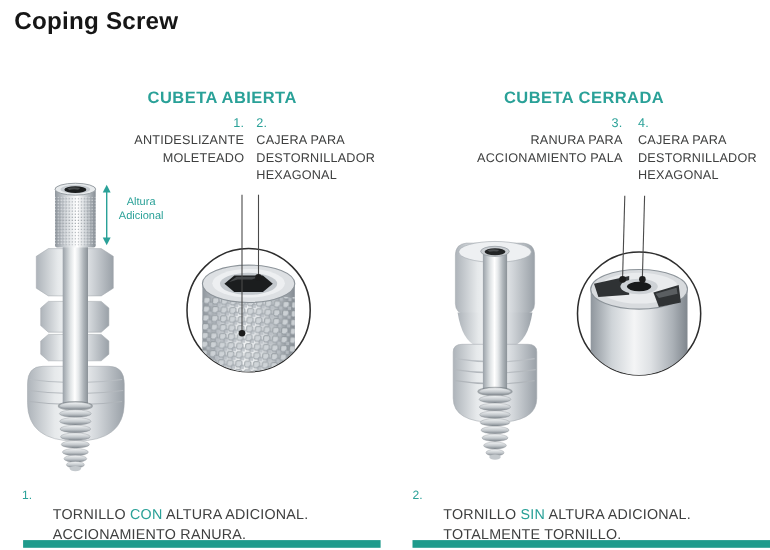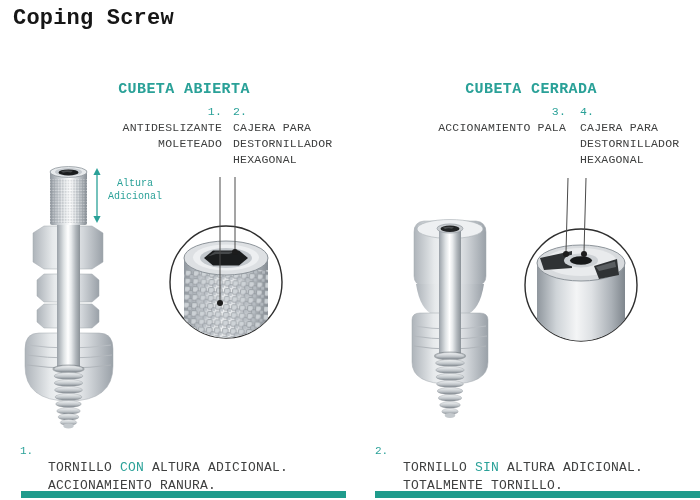--- a/index.html
+++ b/index.html
@@ -1,55 +1,56 @@
 <!DOCTYPE html>
 <html><head>
 <meta charset="utf-8">
 <style>
   * { margin:0; padding:0; box-sizing:border-box; }
   html,body { width:700px; height:500px; }
   body { position:relative; background:#ffffff; font-family:"Liberation Sans", sans-serif; overflow:hidden; }
-  .abs { position:absolute;font-family:Liberation Mono, monospace; }
+  .abs { position:absolute; }
   .title { left:13px; top:6px; font-size:22px; font-weight:700; color:#161616; letter-spacing:.2px; z-index:4; }
   .sec-header { top:81px; width:200px; text-align:center; font-size:15px; font-weight:700; color:#2aa198; letter-spacing:.4px; z-index:4; }
   .callout { top:104px; font-size:11.5px; line-height:16px; color:#3f4040; letter-spacing:.2px; z-index:4; }
   .callout .num { color:#2aa198; }
   .right-align { text-align:right; }
   .dim-label { left:108px; top:177px; font-size:10px; line-height:13px; color:#2aa198; z-index:4;text-align:center; }
   .footer-num { top:445px; font-size:11px; color:#2aa198; z-index:4; }
   .footer-text { top:459px; font-size:13px; line-height:18px; color:#3f4040; letter-spacing:.2px; z-index:4;margin-left:28px; }
   .footer-text .accent { color:#2aa198; }
   .bar { top:491px; height:7px; background:#1f9b8c; z-index:4; }
   svg.illus { position:absolute; z-index:1; }
   svg.detail { position:absolute; z-index:2; }
   svg.overlay { position:absolute; left:0; top:0; z-index:6; pointer-events:none; }
 </style>
 </head>
 <body>
 
 <div class="abs title">Coping Screw</div>
 
-<div class="abs sec-header" style="left:84px">CUBETA ABIERTA</div>
+<div class="abs sec-header" style="left:102px">CUBETA ABIERTA</div>
 <div class="abs sec-header" style="left:431px">CUBETA CERRADA</div>
 
 <div class="abs callout right-align" style="left:92px;width:130px">
   <div class="num">1.</div>
   <div>ANTIDESLIZANTE</div>
   <div>MOLETEADO</div>
 </div>
 
 <div class="abs callout" style="left:233px">
   <div class="num">2.</div>
   <div>CAJERA PARA</div>
   <div>DESTORNILLADOR</div>
   <div>HEXAGONAL</div>
 </div>
 
 <div class="abs callout right-align" style="left:406px;width:160px">
   <div class="num">3.</div>
+  <div>RANURA PARA</div>
   <div>ACCIONAMIENTO PALA</div>
 </div>
 
 <div class="abs callout" style="left:580px">
   <div class="num">4.</div>
   <div>CAJERA PARA</div>
   <div>DESTORNILLADOR</div>
   <div>HEXAGONAL</div>
 </div>
 

